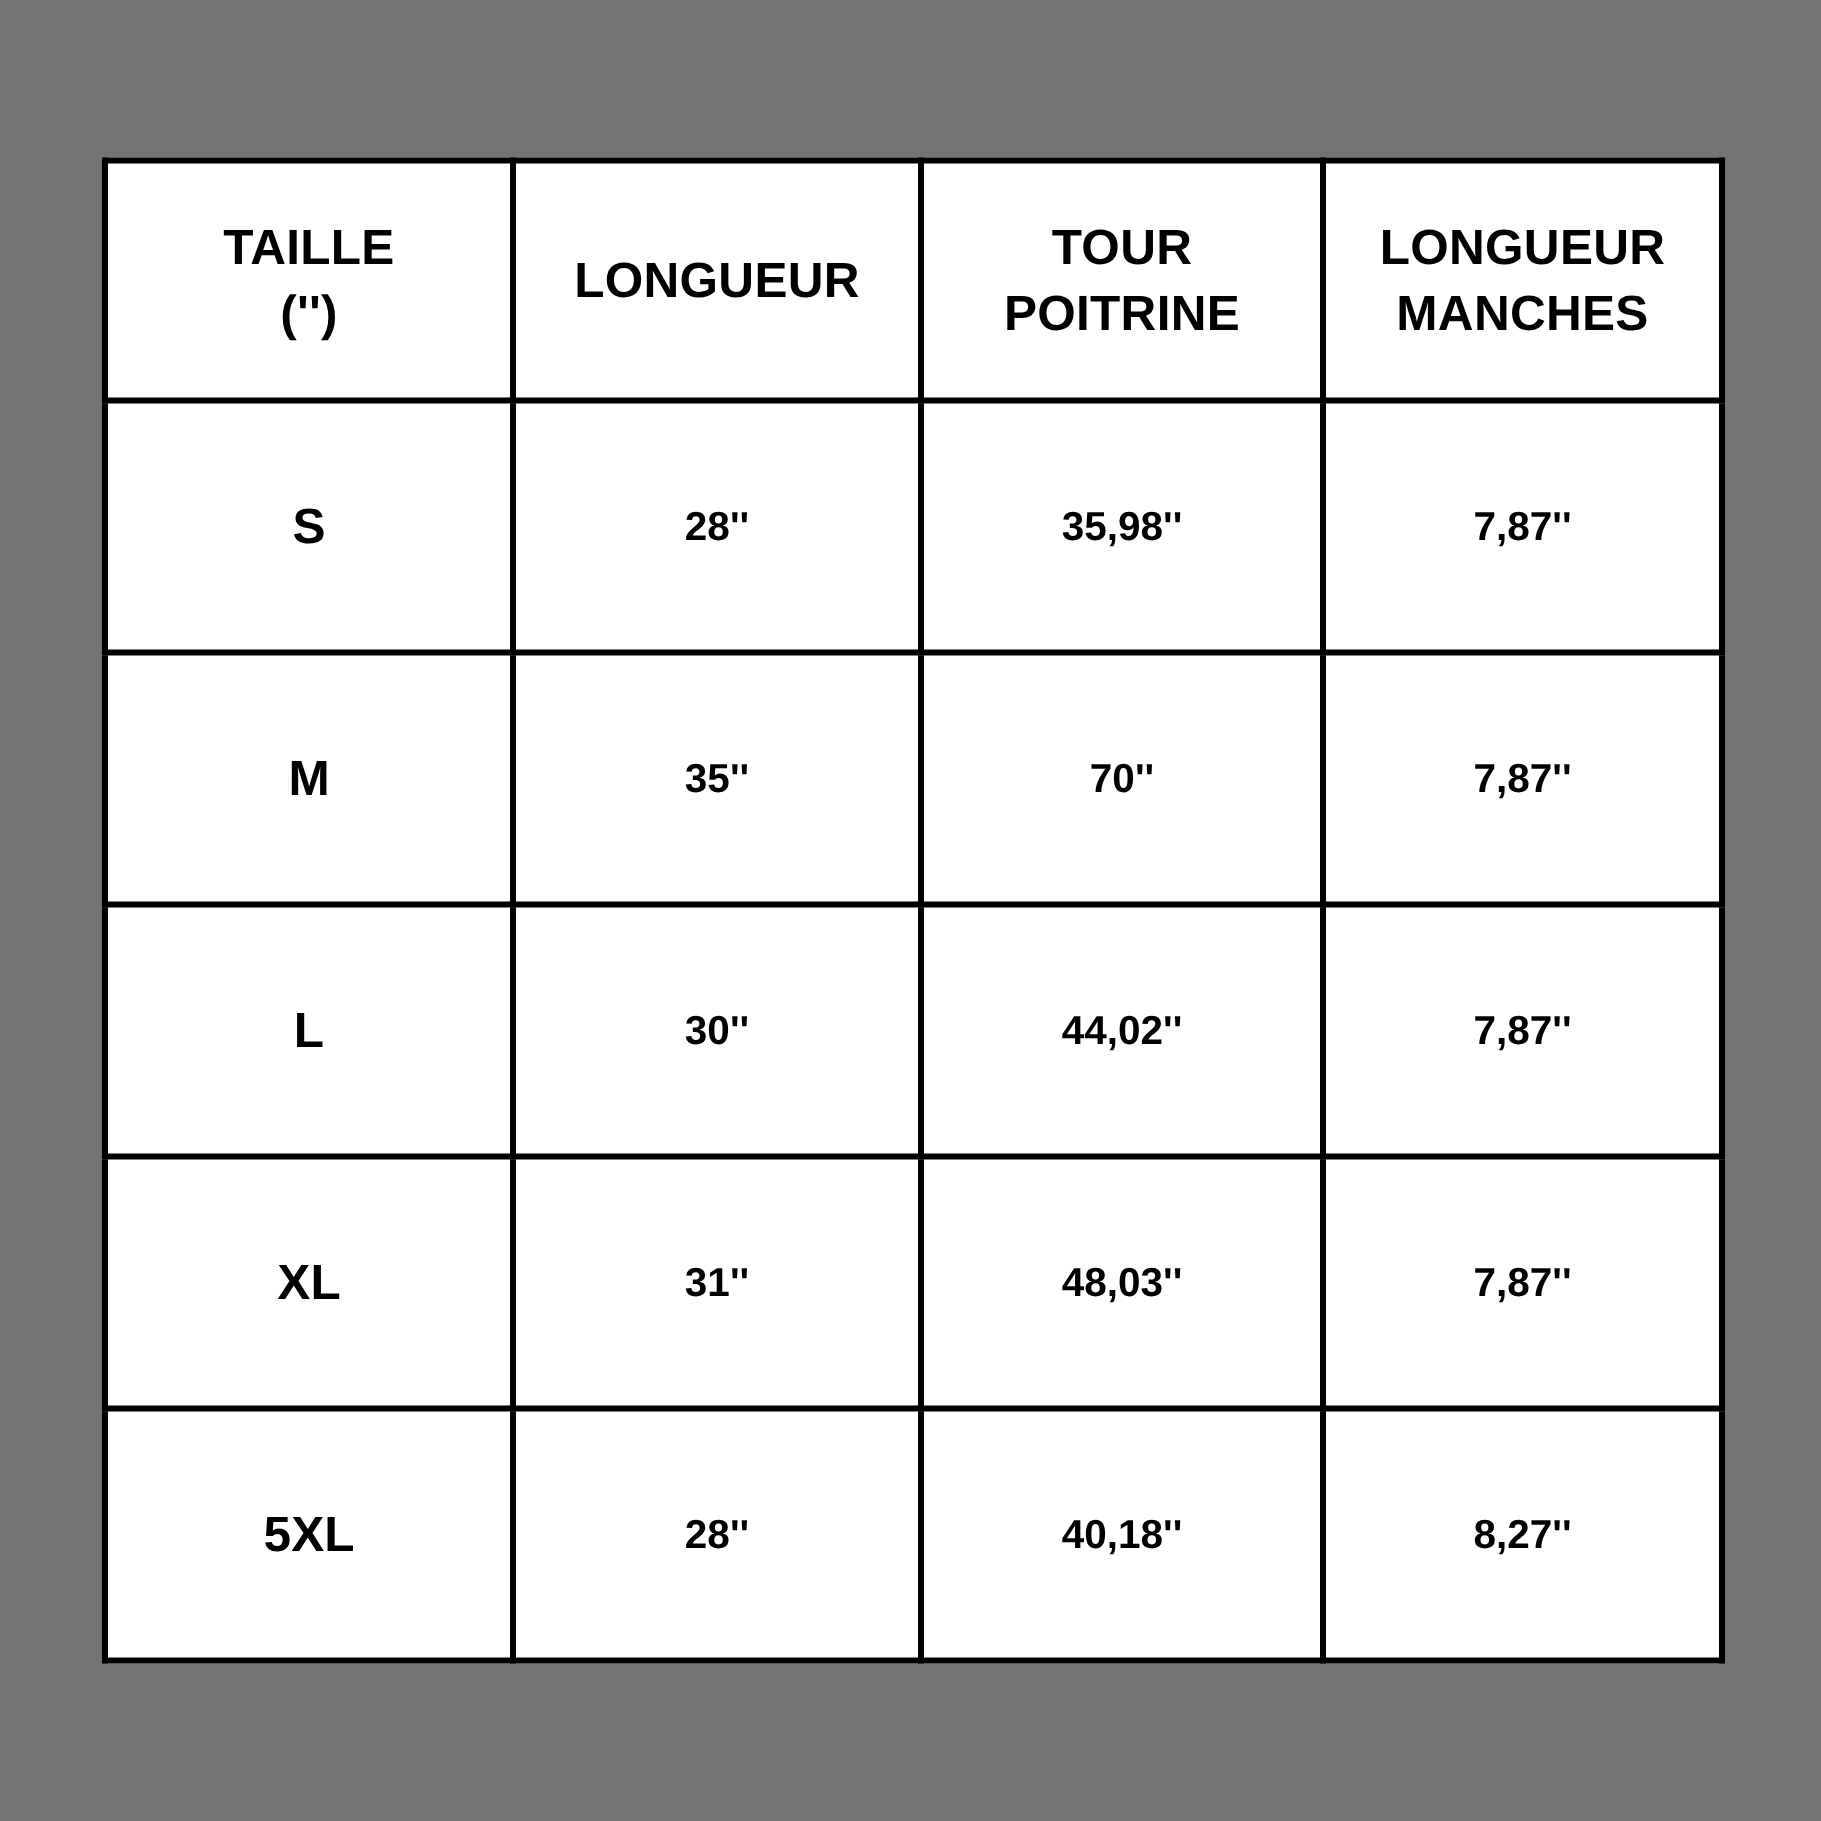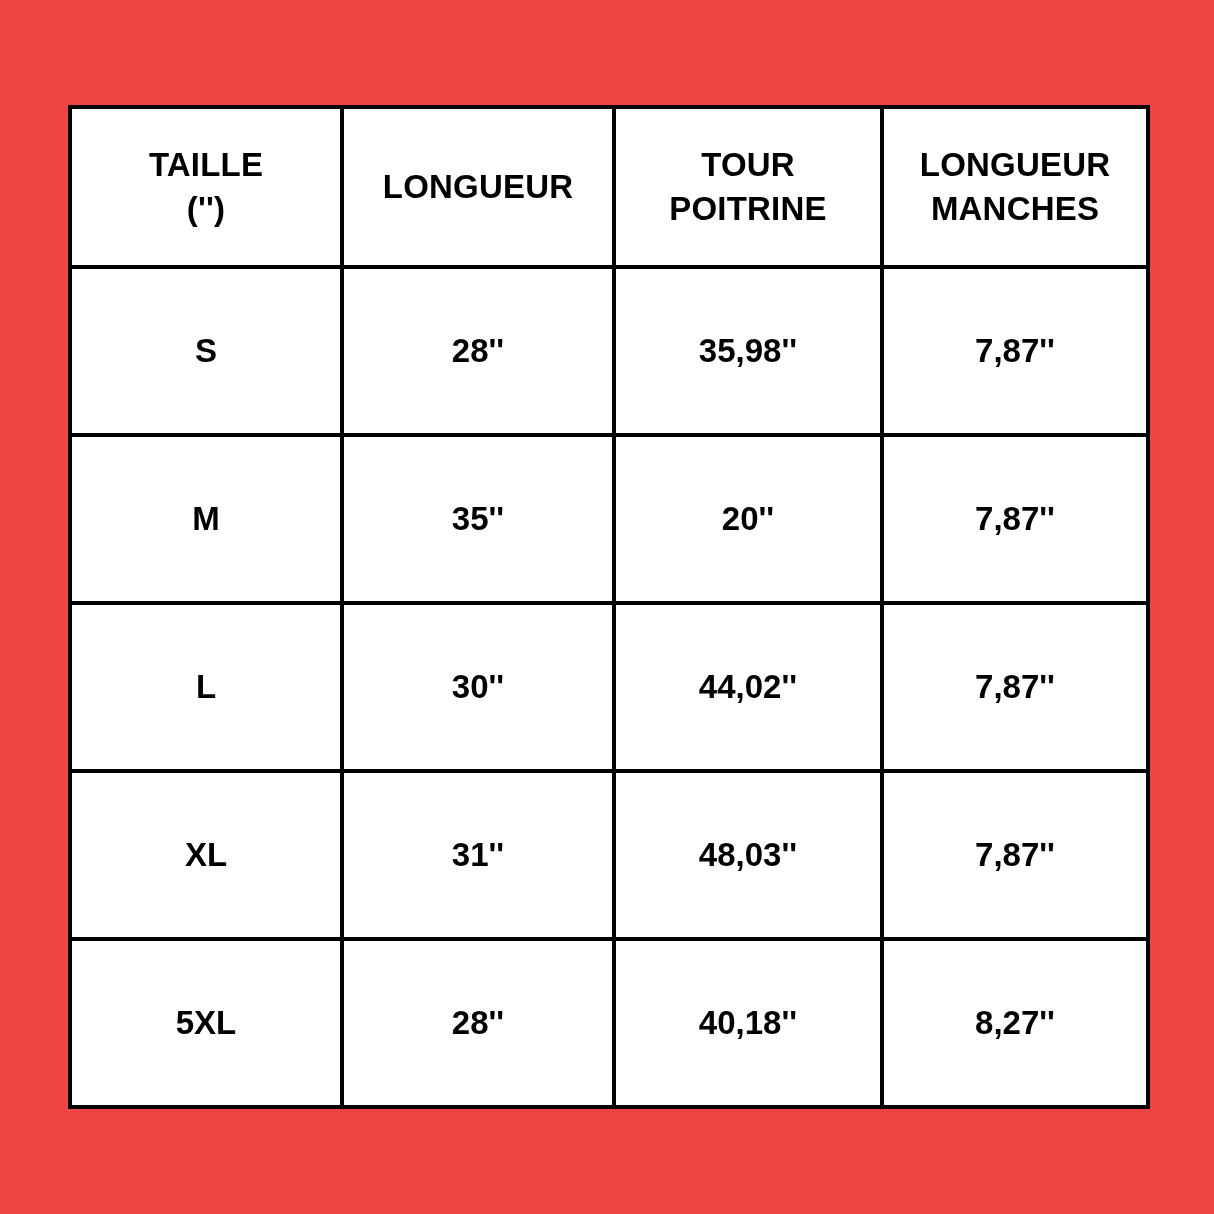--- a/index.html
+++ b/index.html
@@ -11,21 +11,21 @@
     width: 1214px;
     height: 1214px;
     font-family: "Liberation Sans", sans-serif;
     color: #000000;
     overflow: hidden;
   }
   .page {
     position: relative;
     width: 1214px;
     height: 1214px;
-    background: #ef4444;
+    background: #737373;
   }
   .table-wrap {
     position: absolute;
     left: 68px;
     top: 105px;
     width: 1078px;
     height: 1004px;
   }
   table.size-table {
     border-collapse: collapse;
@@ -52,21 +52,21 @@
   thead th {
     font-size: 33px;
     line-height: 1.32;
     letter-spacing: 0.2px;
     height: 152px;
   }
   thead th .hl {
     display: block;
   }
   tbody td {
-    font-size: 33px;
+    font-size: 27px;
     line-height: 1.2;
     height: 106px;
   }
   tbody td.size-cell {
     font-size: 33px;
   }
 </style>
 </head>
 <body>
 
@@ -101,21 +101,21 @@
       <tbody>
         <tr>
           <td class="size-cell">S</td>
           <td>28''</td>
           <td>35,98''</td>
           <td>7,87''</td>
         </tr>
         <tr>
           <td class="size-cell">M</td>
           <td>35''</td>
-          <td>20''</td>
+          <td>70''</td>
           <td>7,87''</td>
         </tr>
         <tr>
           <td class="size-cell">L</td>
           <td>30''</td>
           <td>44,02''</td>
           <td>7,87''</td>
         </tr>
         <tr>
           <td class="size-cell">XL</td>

